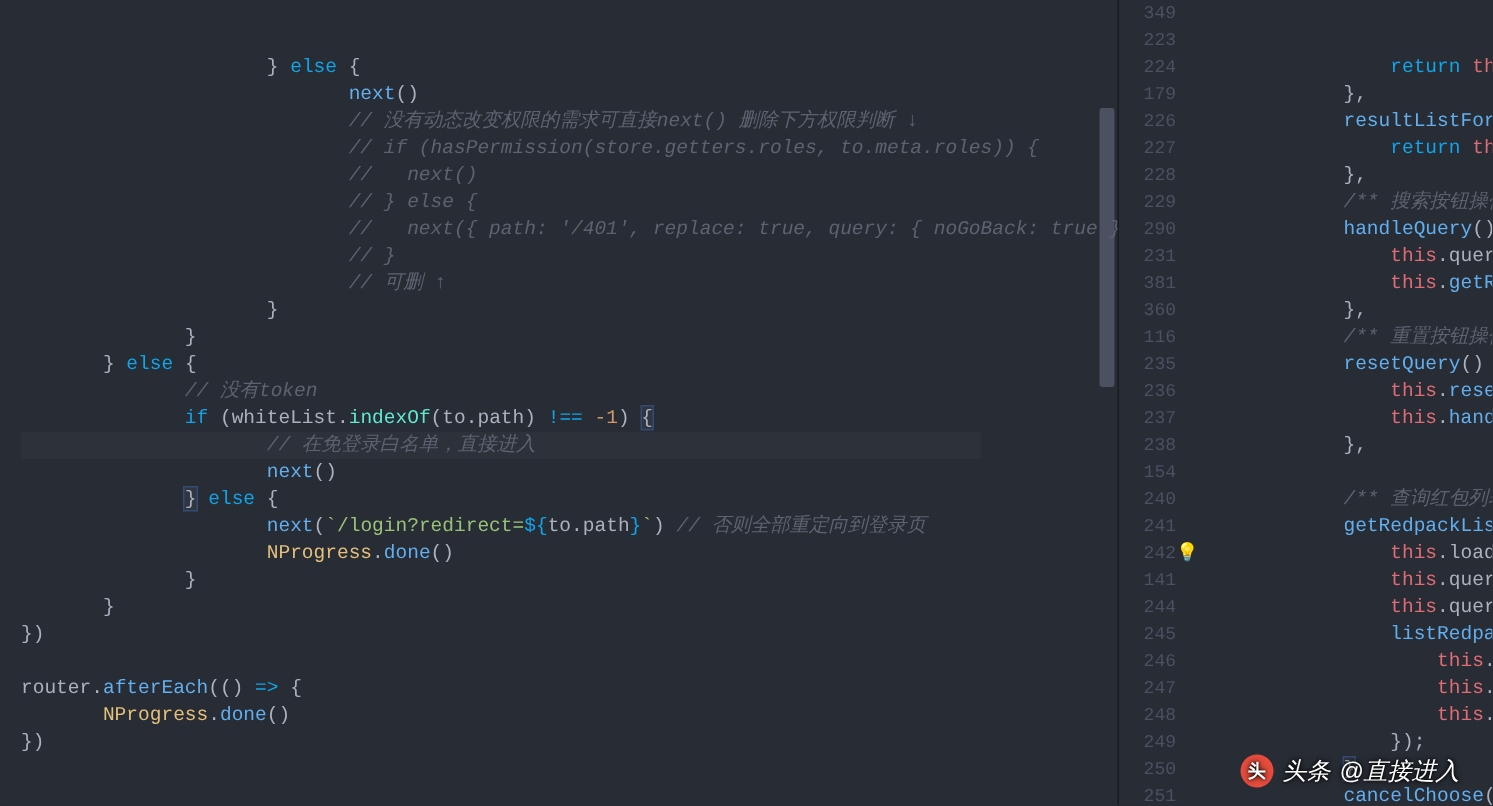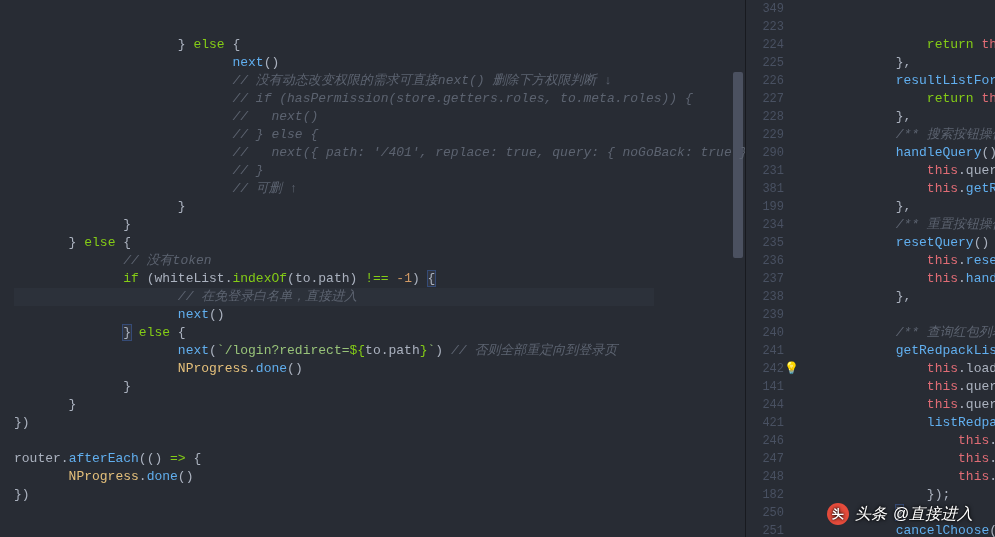--- a/index.html
+++ b/index.html
@@ -60,24 +60,24 @@
 }
 .hl-line {
   position: absolute;
   left: 0;
   width: 640px;
   height: 18px;
   background: #2c313a;
   z-index: 0;
 }
 .code-inner { position: relative; z-index: 1; }
-.k  { color: #84cc16; } 
+.k  { color: #0ea5e9; } 
 .s  { color: #98c379; } 
 .fn { color: #61afef; } 
-.m  { color: #84cc16; font-family: Liberation Mono, monospace; } 
+.m  { color: #5eead4; font-family: Liberation Mono, monospace; } 
 .n  { color: #d19a66; } 
 .c  { color: #5c6370; font-style: italic; } 
 .p  { color: #abb2bf; }
 .v  { color: #e5c07b; }
 .r  { color: #e06c75; } 
 .br-match { background: #3e445166; outline: 1px solid #528bff55; }
 .minimap {
   position: absolute;
   right: 14px;
   top: 0;
@@ -128,45 +128,45 @@
   <div class="scrollbar-v">
     <div class="scrollbar-thumb" id="sb-thumb" style="top: 72px; height: 186px;"></div>
   </div>
 </div>
 
 <div class="pane-right">
   <div class="gutter-r" id="right-gutter">
       <span class="ln">349</span>
       <span class="ln">223</span>
       <span class="ln">224</span>
-      <span class="ln">225</span>
+      <span class="ln">179</span>
       <span class="ln">226</span>
       <span class="ln">227</span>
       <span class="ln">228</span>
       <span class="ln">229</span>
       <span class="ln">290</span>
       <span class="ln">231</span>
       <span class="ln">381</span>
-      <span class="ln">199</span>
-      <span class="ln">234</span>
+      <span class="ln">360</span>
+      <span class="ln">116</span>
       <span class="ln">235</span>
       <span class="ln">236</span>
       <span class="ln">237</span>
       <span class="ln">238</span>
-      <span class="ln">239</span>
+      <span class="ln">154</span>
       <span class="ln">240</span>
       <span class="ln">241</span>
       <span class="ln">242</span>
       <span class="ln">141</span>
       <span class="ln">244</span>
-      <span class="ln">421</span>
+      <span class="ln">245</span>
       <span class="ln">246</span>
       <span class="ln">247</span>
       <span class="ln">248</span>
-      <span class="ln">182</span>
+      <span class="ln">249</span>
       <span class="ln">250</span>
       <span class="ln">251</span>
     </div>
   <div class="code-r">
     <div id="right-code" class="code-inner"><div style="height: 18px; position: relative;"><span style="position: relative;">&nbsp;&nbsp;&nbsp;&nbsp;&nbsp;&nbsp;&nbsp;&nbsp;&nbsp;&nbsp;&nbsp;&nbsp;&nbsp;&nbsp;&nbsp;&nbsp;<span class="k">return</span><span class="p"> </span><span class="r">this</span></span></div><div style="height: 18px; position: relative;"><span style="position: relative;">&nbsp;&nbsp;&nbsp;&nbsp;&nbsp;&nbsp;&nbsp;&nbsp;&nbsp;&nbsp;&nbsp;&nbsp;<span class="p">},</span></span></div><div style="height: 18px; position: relative;"><span style="position: relative;">&nbsp;&nbsp;&nbsp;&nbsp;&nbsp;&nbsp;&nbsp;&nbsp;&nbsp;&nbsp;&nbsp;&nbsp;<span class="fn">resultListFormat</span></span></div><div style="height: 18px; position: relative;"><span style="position: relative;">&nbsp;&nbsp;&nbsp;&nbsp;&nbsp;&nbsp;&nbsp;&nbsp;&nbsp;&nbsp;&nbsp;&nbsp;&nbsp;&nbsp;&nbsp;&nbsp;<span class="k">return</span><span class="p"> </span><span class="r">this</span></span></div><div style="height: 18px; position: relative;"><span style="position: relative;">&nbsp;&nbsp;&nbsp;&nbsp;&nbsp;&nbsp;&nbsp;&nbsp;&nbsp;&nbsp;&nbsp;&nbsp;<span class="p">},</span></span></div><div style="height: 18px; position: relative;"><span style="position: relative;">&nbsp;&nbsp;&nbsp;&nbsp;&nbsp;&nbsp;&nbsp;&nbsp;&nbsp;&nbsp;&nbsp;&nbsp;<span class="c">/** 搜索按钮操作 */</span></span></div><div style="height: 18px; position: relative;"><span style="position: relative;">&nbsp;&nbsp;&nbsp;&nbsp;&nbsp;&nbsp;&nbsp;&nbsp;&nbsp;&nbsp;&nbsp;&nbsp;<span class="fn">handleQuery</span><span class="p">() {</span></span></div><div style="height: 18px; position: relative;"><span style="position: relative;">&nbsp;&nbsp;&nbsp;&nbsp;&nbsp;&nbsp;&nbsp;&nbsp;&nbsp;&nbsp;&nbsp;&nbsp;&nbsp;&nbsp;&nbsp;&nbsp;<span class="r">this</span><span class="p">.</span><span class="p">queryParams</span></span></div><div style="height: 18px; position: relative;"><span style="position: relative;">&nbsp;&nbsp;&nbsp;&nbsp;&nbsp;&nbsp;&nbsp;&nbsp;&nbsp;&nbsp;&nbsp;&nbsp;&nbsp;&nbsp;&nbsp;&nbsp;<span class="r">this</span><span class="p">.</span><span class="fn">getRedpackList</span></span></div><div style="height: 18px; position: relative;"><span style="position: relative;">&nbsp;&nbsp;&nbsp;&nbsp;&nbsp;&nbsp;&nbsp;&nbsp;&nbsp;&nbsp;&nbsp;&nbsp;<span class="p">},</span></span></div><div style="height: 18px; position: relative;"><span style="position: relative;">&nbsp;&nbsp;&nbsp;&nbsp;&nbsp;&nbsp;&nbsp;&nbsp;&nbsp;&nbsp;&nbsp;&nbsp;<span class="c">/** 重置按钮操作 */</span></span></div><div style="height: 18px; position: relative;"><span style="position: relative;">&nbsp;&nbsp;&nbsp;&nbsp;&nbsp;&nbsp;&nbsp;&nbsp;&nbsp;&nbsp;&nbsp;&nbsp;<span class="fn">resetQuery</span><span class="p">() {</span></span></div><div style="height: 18px; position: relative;"><span style="position: relative;">&nbsp;&nbsp;&nbsp;&nbsp;&nbsp;&nbsp;&nbsp;&nbsp;&nbsp;&nbsp;&nbsp;&nbsp;&nbsp;&nbsp;&nbsp;&nbsp;<span class="r">this</span><span class="p">.</span><span class="fn">resetForm</span></span></div><div style="height: 18px; position: relative;"><span style="position: relative;">&nbsp;&nbsp;&nbsp;&nbsp;&nbsp;&nbsp;&nbsp;&nbsp;&nbsp;&nbsp;&nbsp;&nbsp;&nbsp;&nbsp;&nbsp;&nbsp;<span class="r">this</span><span class="p">.</span><span class="fn">handleQuery</span></span></div><div style="height: 18px; position: relative;"><span style="position: relative;">&nbsp;&nbsp;&nbsp;&nbsp;&nbsp;&nbsp;&nbsp;&nbsp;&nbsp;&nbsp;&nbsp;&nbsp;<span class="p">},</span></span></div><div style="height: 18px; position: relative;"><span style="position: relative;"></span></div><div style="height: 18px; position: relative;"><span style="position: relative;">&nbsp;&nbsp;&nbsp;&nbsp;&nbsp;&nbsp;&nbsp;&nbsp;&nbsp;&nbsp;&nbsp;&nbsp;<span class="c">/** 查询红包列表 */</span></span></div><div style="height: 18px; position: relative;"><span style="position: relative;">&nbsp;&nbsp;&nbsp;&nbsp;&nbsp;&nbsp;&nbsp;&nbsp;&nbsp;&nbsp;&nbsp;&nbsp;<span class="fn">getRedpackList</span></span></div><div style="height: 18px; position: relative;"><span class="bulb">💡</span><span style="position: relative;">&nbsp;&nbsp;&nbsp;&nbsp;&nbsp;&nbsp;&nbsp;&nbsp;&nbsp;&nbsp;&nbsp;&nbsp;&nbsp;&nbsp;&nbsp;&nbsp;<span class="r">this</span><span class="p">.</span><span class="p">loadingRedpack</span></span></div><div style="height: 18px; position: relative;"><span style="position: relative;">&nbsp;&nbsp;&nbsp;&nbsp;&nbsp;&nbsp;&nbsp;&nbsp;&nbsp;&nbsp;&nbsp;&nbsp;&nbsp;&nbsp;&nbsp;&nbsp;<span class="r">this</span><span class="p">.</span><span class="p">queryParams</span></span></div><div style="height: 18px; position: relative;"><span style="position: relative;">&nbsp;&nbsp;&nbsp;&nbsp;&nbsp;&nbsp;&nbsp;&nbsp;&nbsp;&nbsp;&nbsp;&nbsp;&nbsp;&nbsp;&nbsp;&nbsp;<span class="r">this</span><span class="p">.</span><span class="p">queryParams</span></span></div><div style="height: 18px; position: relative;"><span style="position: relative;">&nbsp;&nbsp;&nbsp;&nbsp;&nbsp;&nbsp;&nbsp;&nbsp;&nbsp;&nbsp;&nbsp;&nbsp;&nbsp;&nbsp;&nbsp;&nbsp;<span class="fn">listRedpack</span></span></div><div style="height: 18px; position: relative;"><span style="position: relative;">&nbsp;&nbsp;&nbsp;&nbsp;&nbsp;&nbsp;&nbsp;&nbsp;&nbsp;&nbsp;&nbsp;&nbsp;&nbsp;&nbsp;&nbsp;&nbsp;&nbsp;&nbsp;&nbsp;&nbsp;<span class="r">this</span><span class="p">.</span></span></div><div style="height: 18px; position: relative;"><span style="position: relative;">&nbsp;&nbsp;&nbsp;&nbsp;&nbsp;&nbsp;&nbsp;&nbsp;&nbsp;&nbsp;&nbsp;&nbsp;&nbsp;&nbsp;&nbsp;&nbsp;&nbsp;&nbsp;&nbsp;&nbsp;<span class="r">this</span><span class="p">.</span></span></div><div style="height: 18px; position: relative;"><span style="position: relative;">&nbsp;&nbsp;&nbsp;&nbsp;&nbsp;&nbsp;&nbsp;&nbsp;&nbsp;&nbsp;&nbsp;&nbsp;&nbsp;&nbsp;&nbsp;&nbsp;&nbsp;&nbsp;&nbsp;&nbsp;<span class="r">this</span><span class="p">.</span></span></div><div style="height: 18px; position: relative;"><span style="position: relative;">&nbsp;&nbsp;&nbsp;&nbsp;&nbsp;&nbsp;&nbsp;&nbsp;&nbsp;&nbsp;&nbsp;&nbsp;&nbsp;&nbsp;&nbsp;&nbsp;<span class="p">});</span></span></div><div style="height: 18px; position: relative;"><span style="position: relative;">&nbsp;&nbsp;&nbsp;&nbsp;&nbsp;&nbsp;&nbsp;&nbsp;&nbsp;&nbsp;&nbsp;&nbsp;<span class="p br-match">}</span><span class="p">,</span></span></div><div style="height: 18px; position: relative;"><span style="position: relative;">&nbsp;&nbsp;&nbsp;&nbsp;&nbsp;&nbsp;&nbsp;&nbsp;&nbsp;&nbsp;&nbsp;&nbsp;<span class="fn">cancelChoose</span><span class="p">() {</span></span></div></div>
   </div>
 </div>
 
 <div class="watermark">
   <span class="logo">头</span>

